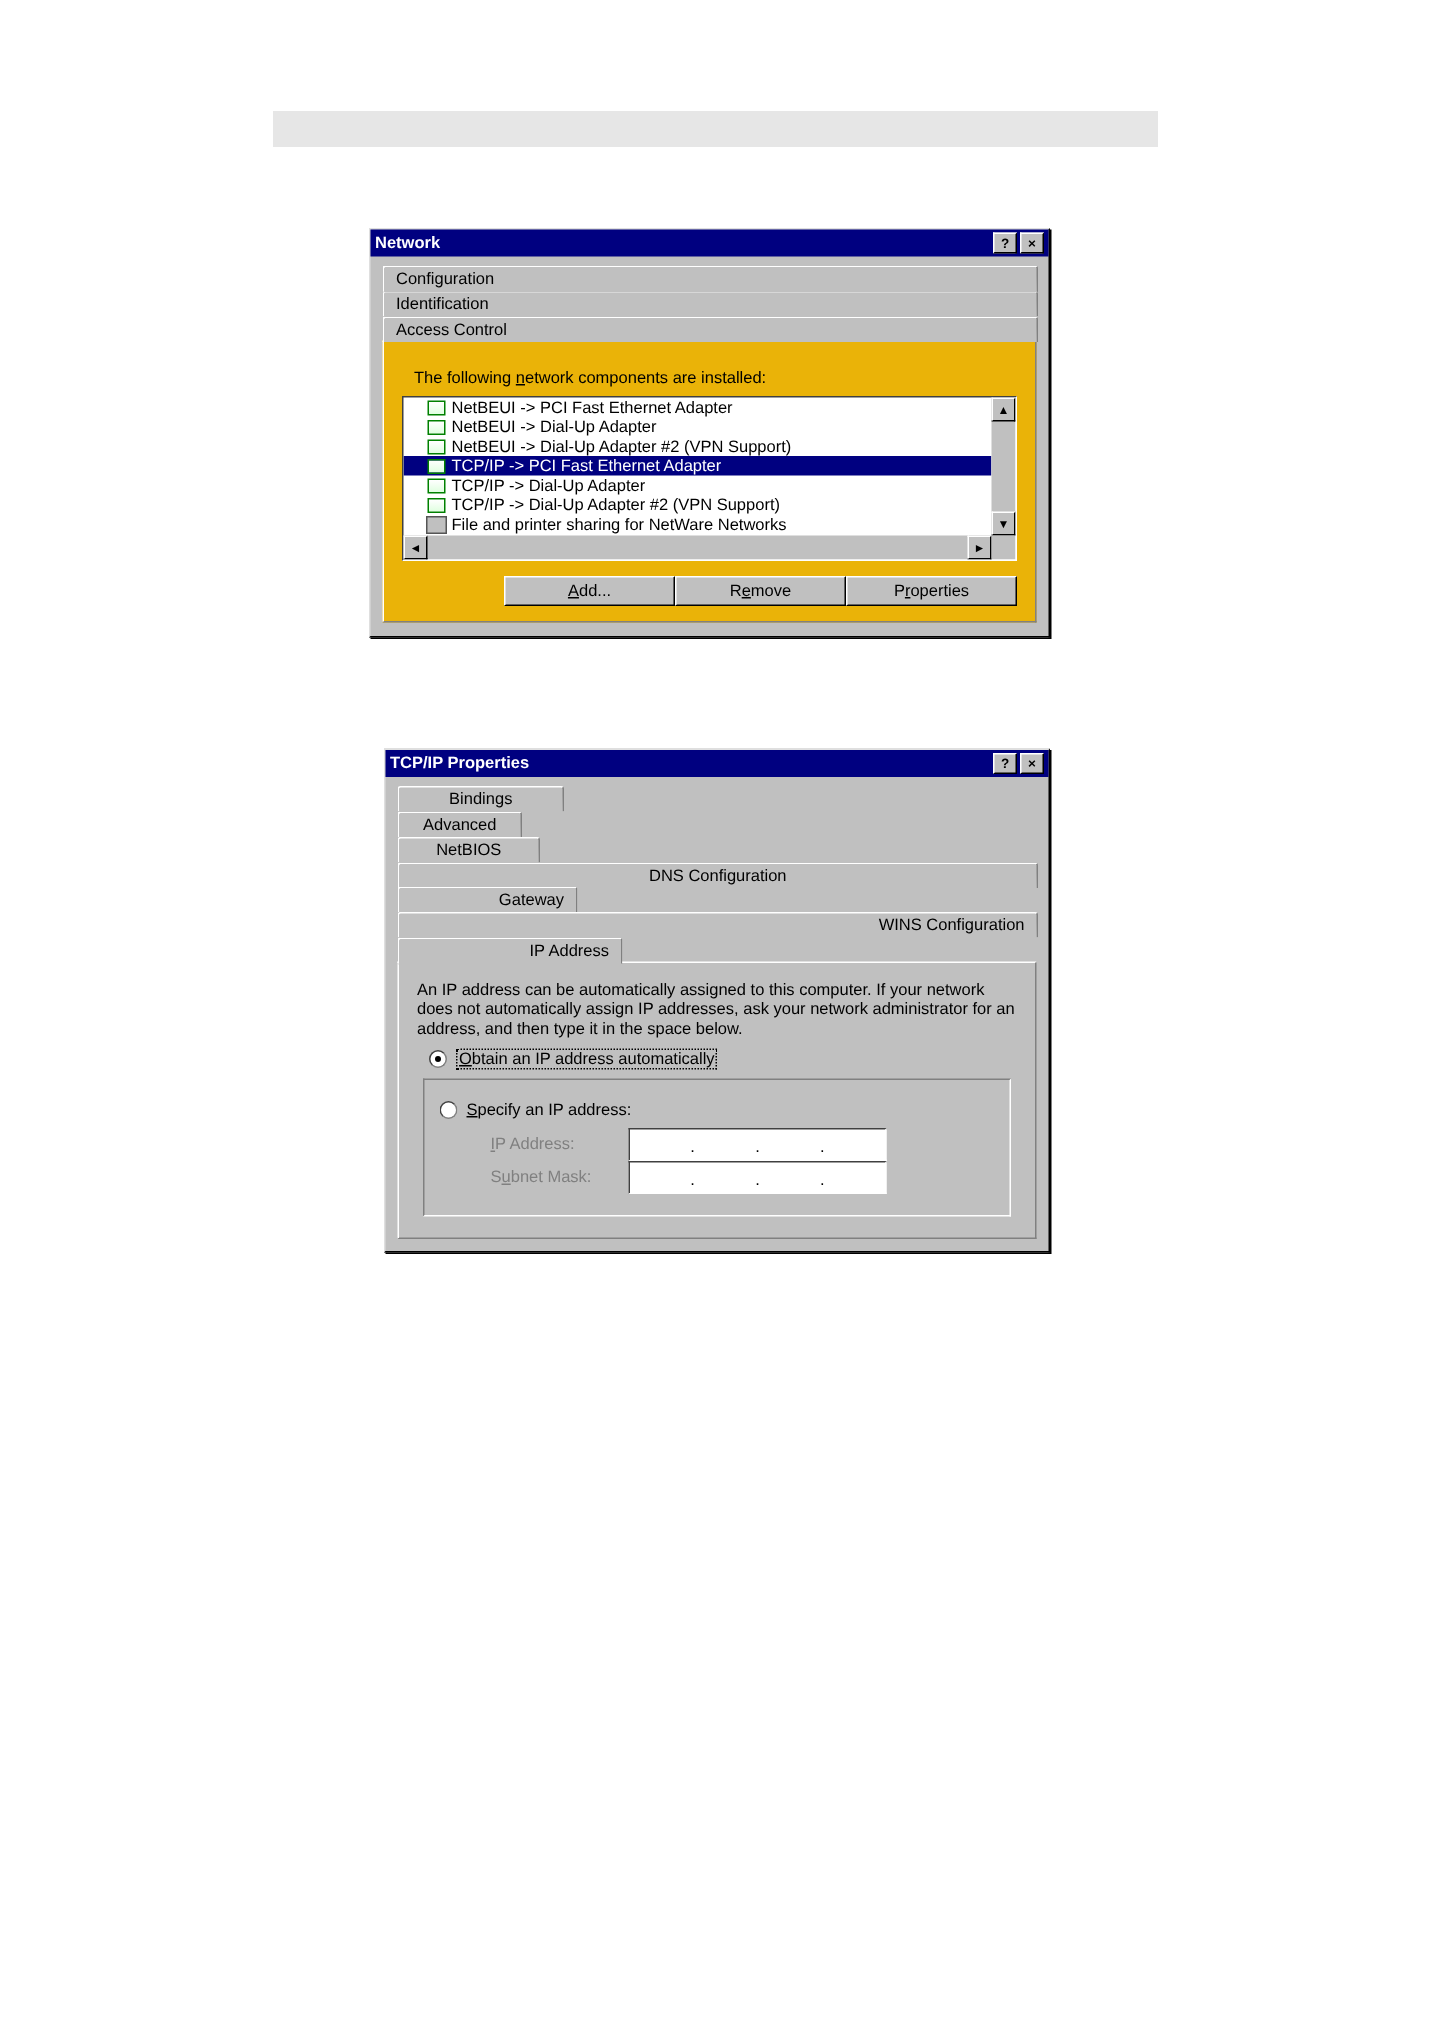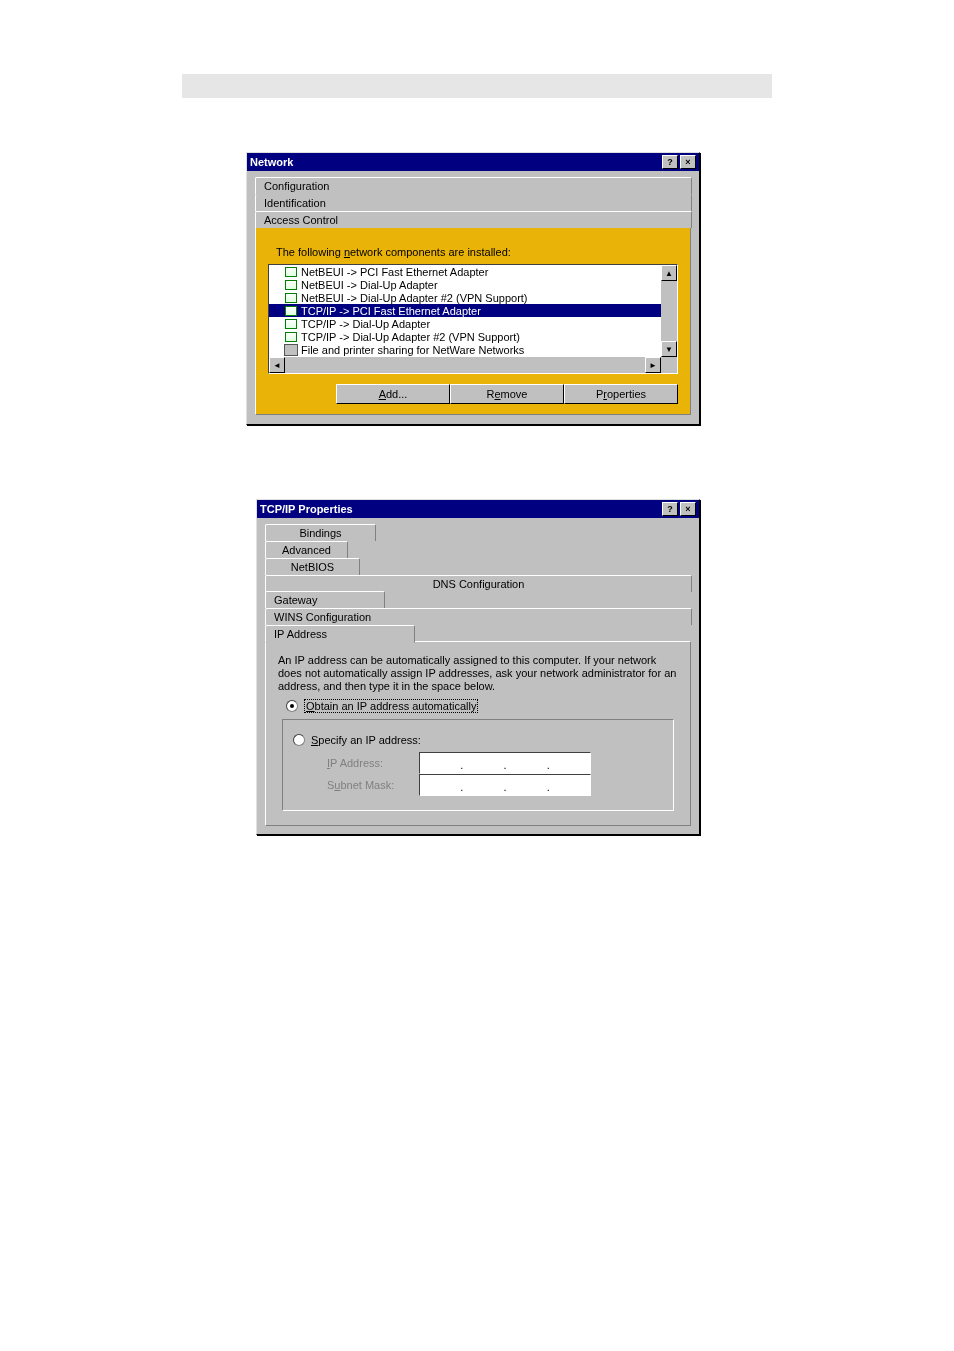--- a/index.html
+++ b/index.html
@@ -143,21 +143,21 @@
       border-top-color: #fff; border-left-color: #fff;
       padding: 3px 0;
       font-size: 11px;
       width: 114px;
       text-align: center;
       cursor: default;
     }
 
     
     .tabs-row.row2 { margin-top: -1px; }
-    .tab.bottom-wide { flex: 1; text-align: left; }
+    .tab.bottom-wide { flex: 1; text-align: right; }
     .tcp-panel {
       border: 1px solid #808080;
       border-top: 1px solid #fff;
       border-left: 1px solid #fff;
       padding: 12px 12px 14px 12px;
       background: #c0c0c0;
       margin-top: -1px;
     }
     .helptext { font-size: 11px; line-height: 13px; margin-bottom: 0; }
     .radio-row { display: flex; align-items: center; margin: 6px 0 6px 8px; font-size: 11px; }

